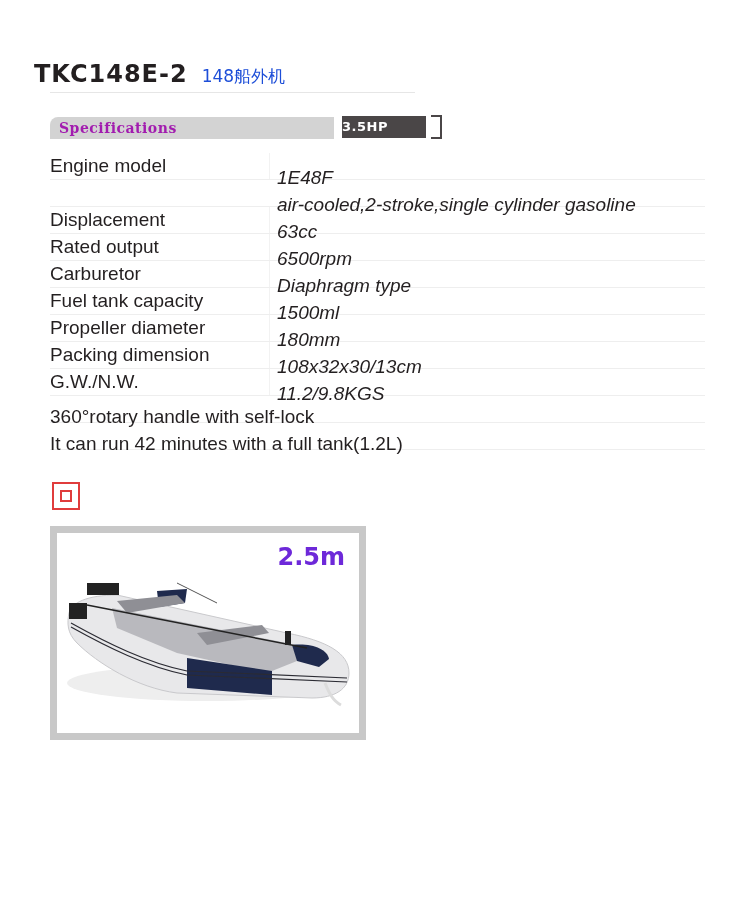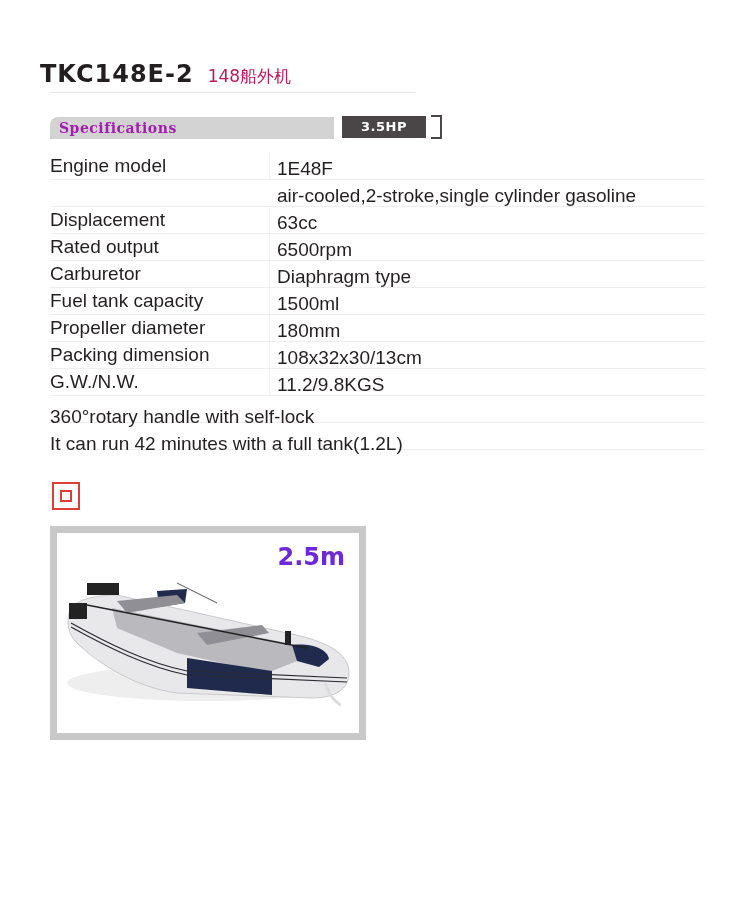--- a/index.html
+++ b/index.html
@@ -10,38 +10,38 @@
     body {
       width: 750px;
       height: 900px;
       position: relative;
       overflow: hidden;
       font-family: "Liberation Sans", sans-serif;
       color: #231f20;
     }
     .title-row {
       position: absolute;
-      left: 40px;
+      left: 34px;
       top: 60px;
       display: flex;
       align-items: baseline;
       text-align: right;
     }
     .model-title {
       font-family: "DejaVu Sans", sans-serif;
       font-weight: bold;
       font-size: 24px;
       letter-spacing: 1px;
       color: #231f20;
     }
     .model-subtitle {
       font-family: "DejaVu Sans", sans-serif;
       font-size: 17px;
       margin-left: 14px;
-      color: #be185d;
+      color: #1d4ed8;
     }
     .title-rule {
       position: absolute;
       left: 50px;
       top: 92px;
       width: 365px;
       height: 1px;
       background: #e6e6e6;
     }
     .spec-header {
@@ -67,21 +67,20 @@
       position: absolute;
       left: 342px;
       top: 116px;
       width: 84px;
       height: 22px;
       background: #4a4647;
       color: #ffffff;
       font-family: "DejaVu Sans", sans-serif;
       font-weight: bold;
       font-size: 13px;
-      text-align: center;
       line-height: 22px;
       letter-spacing: 0.5px;
     }
     .hp-bracket {
       position: absolute;
       left: 431px;
       top: 115px;
       width: 11px;
       height: 24px;
       border-top: 2px solid #4a4647;
@@ -109,21 +108,22 @@
       left: 0;
       top: 0;
       width: 220px;
       height: 26px;
       border-right: 1px solid #f2f2f2;
       box-sizing: border-box;
     }
     .spec-value {
       position: absolute;
       left: 227px;
-      top: 3px;
+      top: 12px;
+      font-style: italic;
     }
     .spec-note {
       position: absolute;
       left: 0;
       top: 8px;
     }
     .frame-icon {
       position: absolute;
       left: 52px;
       top: 482px;

